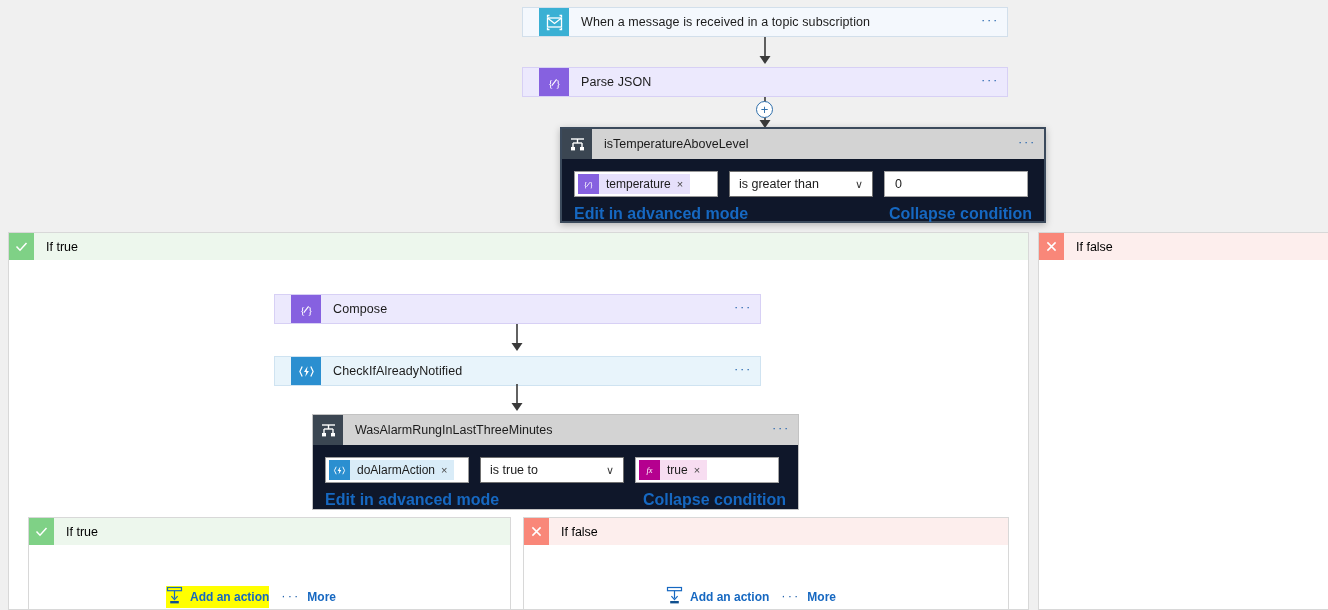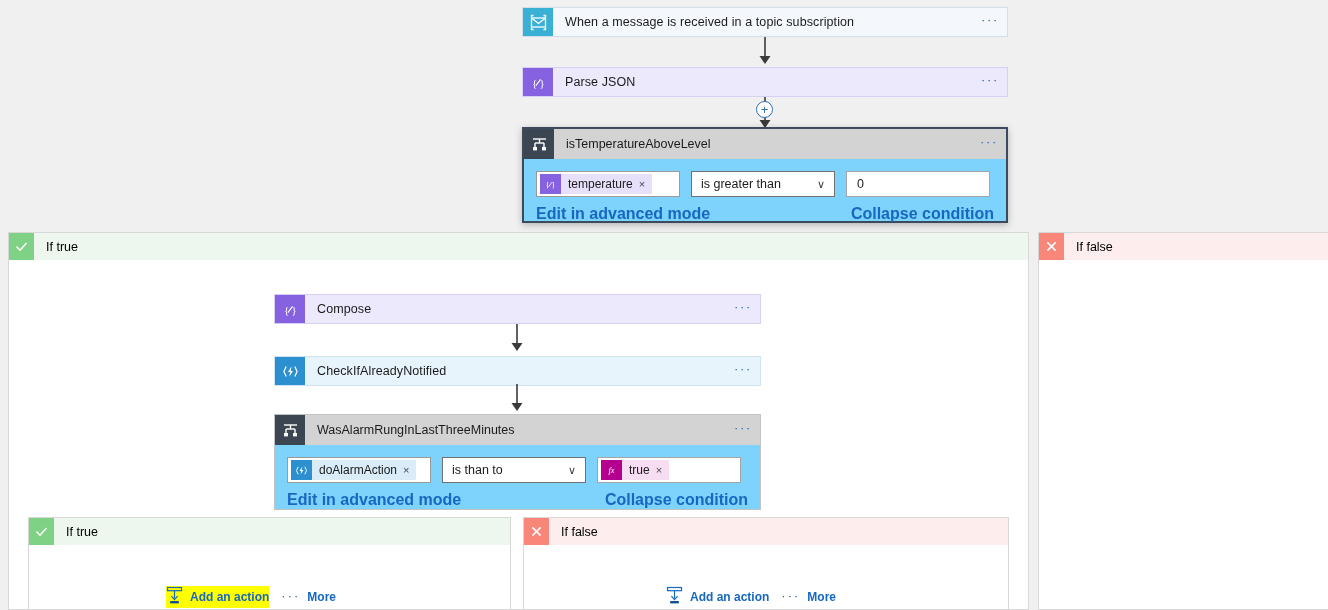--- a/index.html
+++ b/index.html
@@ -18,20 +18,21 @@
   }
 
   
   .card {
     position: absolute;
     height: 30px;
     display: flex;
     align-items: stretch;
     border: 1px solid #c8c8c8;
     background: #fff;
+    padding-left: 16px;
   }
   .card .ico {
     width: 30px;
     min-width: 30px;
     display: flex;
     align-items: center;
     justify-content: center;
   }
   .card .title {
     flex: 1;
@@ -58,22 +59,23 @@
   .c-servicebus { background: #f4f8fd; border-color: #d2dfeb; }
   .c-servicebus .ico { background: #3ab0d4; }
   .c-compose    { background: #ece9fd; border-color: #d7d0f5; }
   .c-compose .ico { background: #8661e0; }
   .c-func       { background: #e8f4fb; border-color: #cfe3f1; }
   .c-func .ico  { background: #2b8fd0; }
 
   
   .scope {
     position: absolute;
-    background: #7dd3fc;
+    background: #0f172a;
     border: 1px solid #c3c3c3;
+    margin-left: 38px;
   }
   .scope.selected {
     border: 2px solid #3b4a5c;
     box-shadow: 0 2px 7px rgba(0,0,0,.26);
   }
   .scope-head {
     height: 30px;
     display: flex;
     align-items: stretch;
     background: #d3d3d3;
@@ -379,21 +381,21 @@
                 <path d="M4.2 3.6 L1.9 8.5 L4.2 13.4" fill="none" stroke="#ffffff" stroke-width="1.2"></path>
                 <path d="M12.8 3.6 L15.1 8.5 L12.8 13.4" fill="none" stroke="#ffffff" stroke-width="1.2"></path>
                 <path d="M9.6 3.3 L6.0 9.0 L8.2 9.0 L7.3 13.7 L10.9 8.0 L8.7 8.0 Z" fill="#ffffff"></path>
               </svg>
             </span>
             <span class="tk-label">doAlarmAction</span>
             <span class="tk-x">×</span>
           </span>
         </div>
         <div class="op-select" style="width:144px;">
-          <span>is than to</span>
+          <span>is true to</span>
           <span class="chev">∨</span>
         </div>
         <div class="cond-field plain" style="width:144px;">
           <span class="token tk-magenta">
             <span class="tk-ico">
               <svg width="15" height="13" viewBox="0 0 18 14">
                 <text x="9" y="10.6" font-size="10" fill="#ffffff" text-anchor="middle" font-style="italic" font-family="Liberation Serif, serif">fx</text>
               </svg>
             </span>
             <span class="tk-label">true</span>

